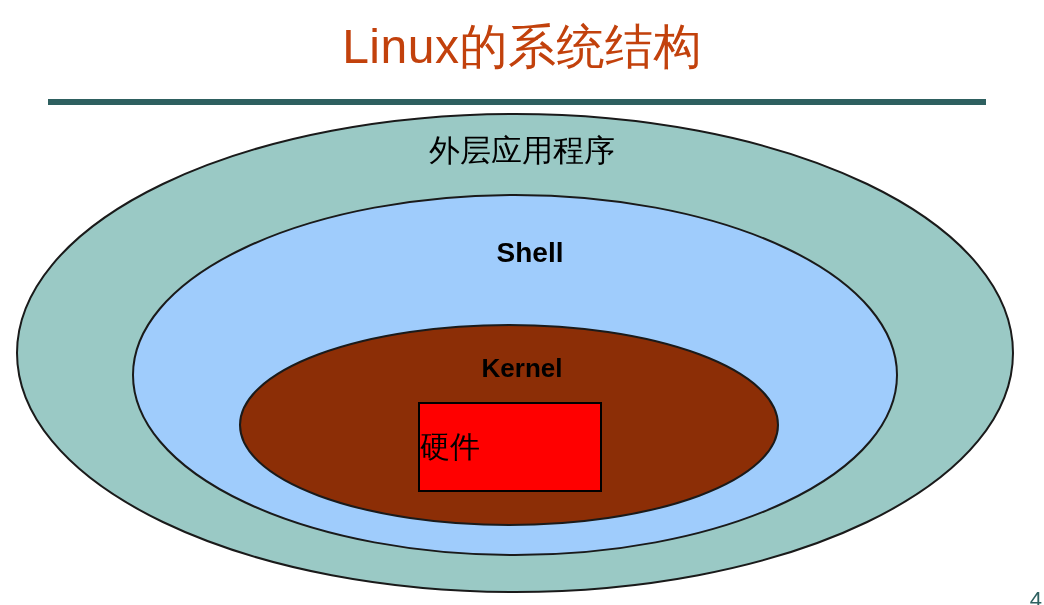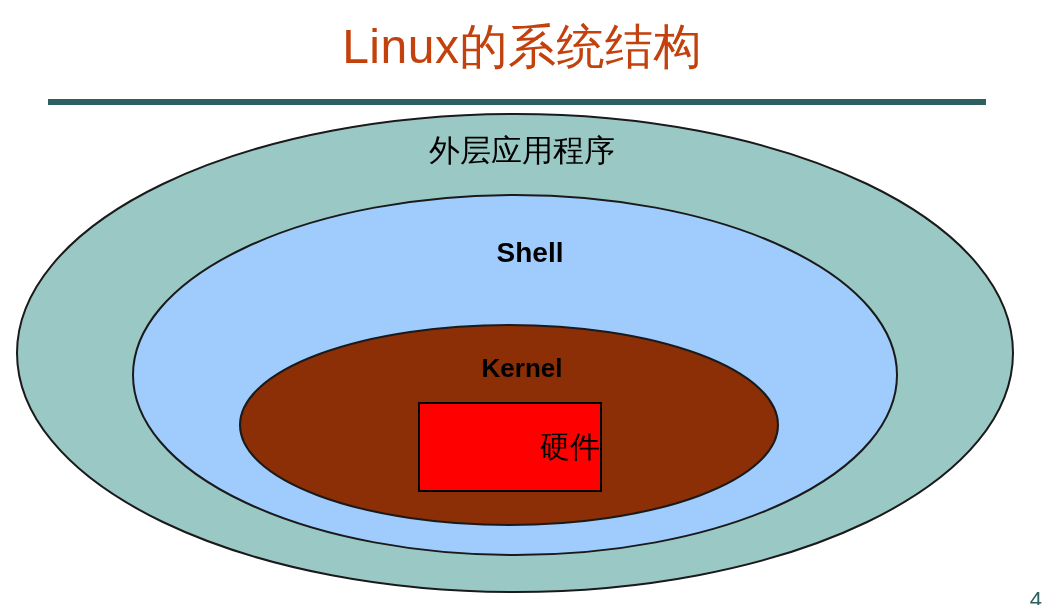--- a/index.html
+++ b/index.html
@@ -100,21 +100,21 @@
     position: absolute;
     left: 418px;
     top: 402px;
     width: 184px;
     height: 90px;
     background: #ff0000;
     border: 2px solid #000000;
     box-sizing: border-box;
     display: flex;
     align-items: center;
-    justify-content: flex-end;
+    justify-content: flex-start;
   }
   .hardware-label {
     font-family: "DejaVu Serif", "Liberation Serif", serif;
     font-size: 30px;
     line-height: 36px;
     color: #000000;
     white-space: nowrap;
   }
 
   

